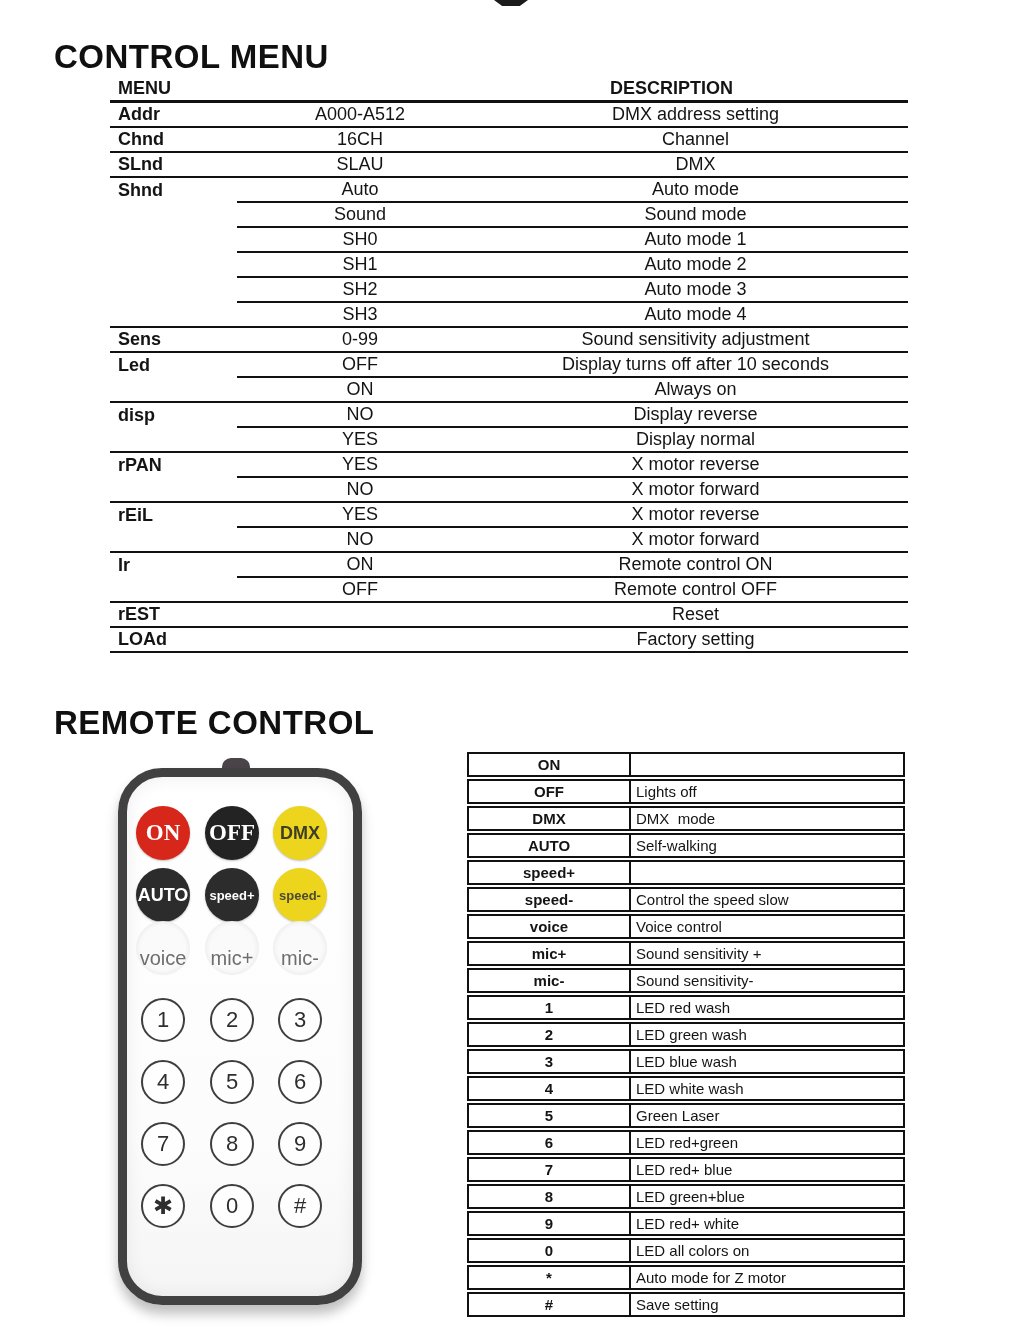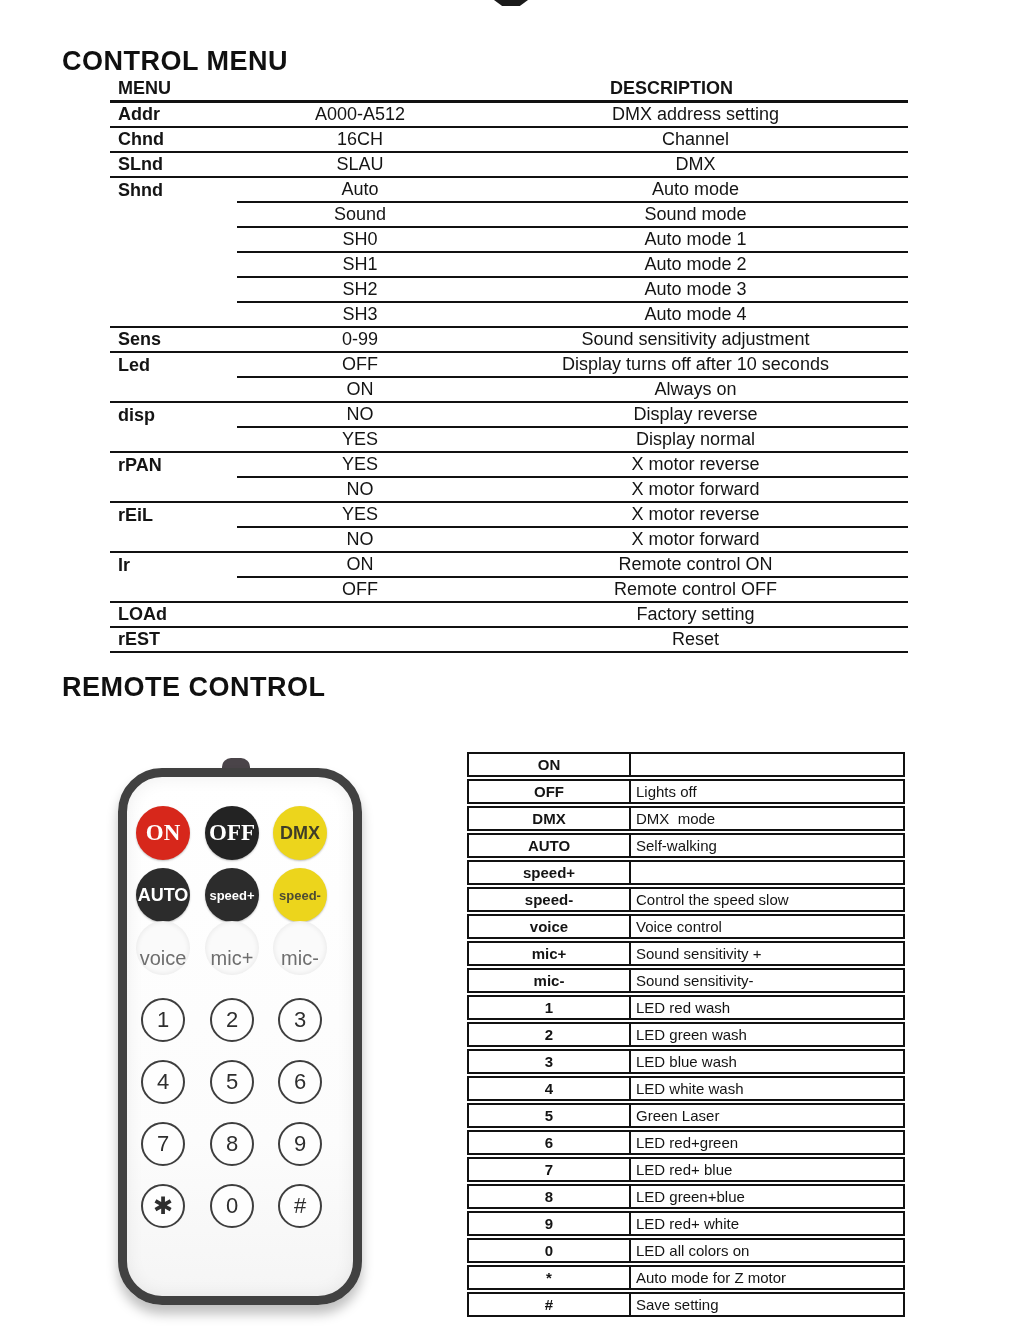--- a/index.html
+++ b/index.html
@@ -3,23 +3,23 @@
 <meta charset="utf-8">
 <style>
   html,body{margin:0;padding:0;background:#fff;}
   .page{position:relative;width:1024px;height:1341px;background:#ffffff;
         font-family:"Liberation Sans",sans-serif;color:#141414;overflow:hidden;}
 
   
   .top-notch{position:absolute;left:494px;top:0;width:34px;height:6px;background:#1b1b1b;
              clip-path:polygon(0 0,100% 0,76% 100%,24% 100%);}
 
-  .section-title{position:absolute;margin:12px;font-size:27px;font-weight:bold;letter-spacing:.5px;color:#101010;}
+  .section-title{position:absolute;margin:4px;font-size:33px;font-weight:bold;letter-spacing:.5px;color:#101010;}
   .title-1{left:50px;top:34px;}
-  .title-2{left:50px;top:660px;}
+  .title-2{left:50px;top:700px;}
 
   
   .ctl-table{position:absolute;left:110px;top:78px;width:798px;font-size:18px;}
   .ctl-header{display:flex;height:22px;border-bottom:3px solid #111;font-weight:bold;}
   .h-menu{width:127px;padding-left:8px;box-sizing:border-box;}
   .h-desc{margin-left:363px;padding-left:10px;}
   .ctl-row{display:flex;height:25px;box-sizing:border-box;}
   .ctl-row.full{border-bottom:2.5px solid #111;}
   .c-menu{width:127px;padding-left:8px;box-sizing:border-box;font-weight:bold;display:flex;align-items:center;}
   .c-rest{flex:1;display:flex;align-items:center;height:100%;box-sizing:border-box;}
@@ -204,31 +204,31 @@
           </div>
         </div>
         <div class="ctl-row full">
           <div class="c-menu"></div>
           <div class="c-rest">
             <div class="c-val">OFF</div>
             <div class="c-desc">Remote control OFF</div>
           </div>
         </div>
         <div class="ctl-row full">
+          <div class="c-menu">rEST</div>
+          <div class="c-rest">
+            <div class="c-val"></div>
+            <div class="c-desc">Reset</div>
+          </div>
+        </div>
+        <div class="ctl-row full">
           <div class="c-menu">LOAd</div>
           <div class="c-rest">
             <div class="c-val"></div>
             <div class="c-desc">Factory setting</div>
-          </div>
-        </div>
-        <div class="ctl-row full">
-          <div class="c-menu">rEST</div>
-          <div class="c-rest">
-            <div class="c-val"></div>
-            <div class="c-desc">Reset</div>
           </div>
         </div>
       </div>
   </div>
 
   <h1 class="section-title title-2">REMOTE CONTROL</h1>
 
   <div class="remote-wrap">
     <div class="remote-nub"></div>
     <div class="remote-body" id="remote-body">

